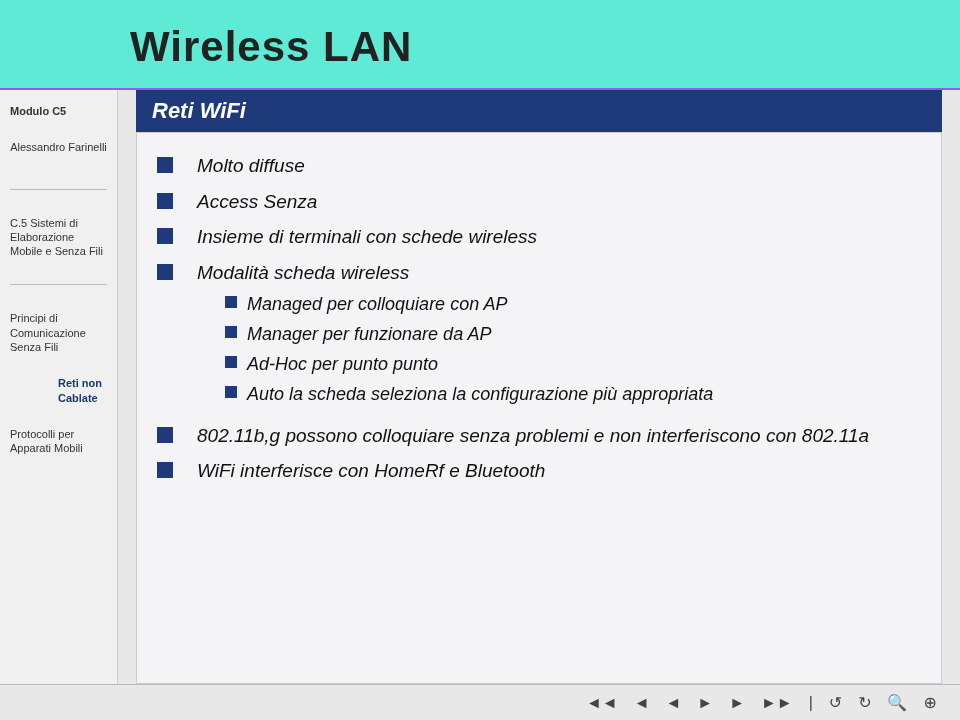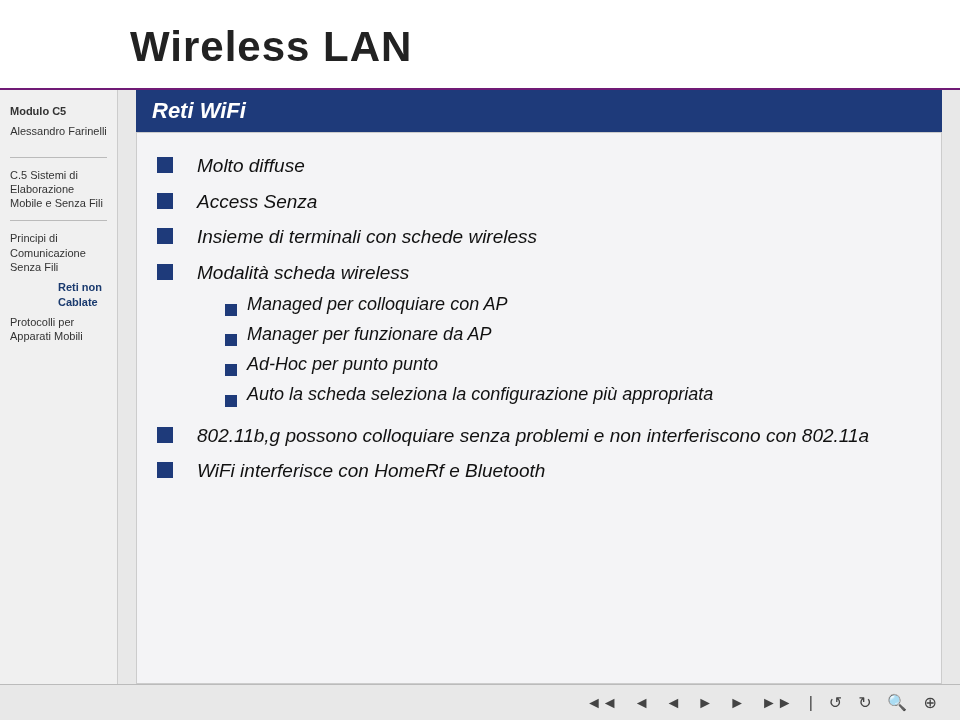--- a/index.html
+++ b/index.html
@@ -9,22 +9,22 @@
       height: 720px;
       background: #e8e8e8;
       font-family: 'Arial', sans-serif;
       overflow: hidden;
       display: flex;
       flex-direction: column;
     }
 
     
     .header-bar {
-      background: #ffffff;
-      border-bottom: 2px solid #701a75;
+      background: #5eead4;
+      border-bottom: 2px solid #8b5cf6;
       padding: 18px 0 12px 130px;
       min-height: 90px;
       display: flex;
       align-items: center;
     }
 
     .header-title {
       font-size: 42px;
       font-weight: bold;
       color: #222;
@@ -38,21 +38,21 @@
       overflow: hidden;
     }
 
     
     .sidebar {
       width: 118px;
       background: #f0f0f0;
       padding: 14px 10px;
       display: flex;
       flex-direction: column;
-      gap: 6px;
+      gap: 22px;
       border-right: 1px solid #ccc;
     }
 
     .sidebar-label {
       font-size: 11px;
       color: #333;
       line-height: 1.3;
       text-align: left;
     }
 
@@ -134,21 +134,21 @@
 
     .sub-list {
       list-style: none;
       padding: 0;
       margin-top: 6px;
       margin-left: 28px;
     }
 
     .sub-list > li {
       display: flex;
-      align-items: flex-end;
+      align-items: flex-start;
       margin-bottom: 6px;
       font-size: 18px;
       color: #111;
       line-height: 1.35;
     }
 
     .sub-list > li .sub-bullet-icon {
       display: inline-block;
       width: 12px;
       height: 12px;

